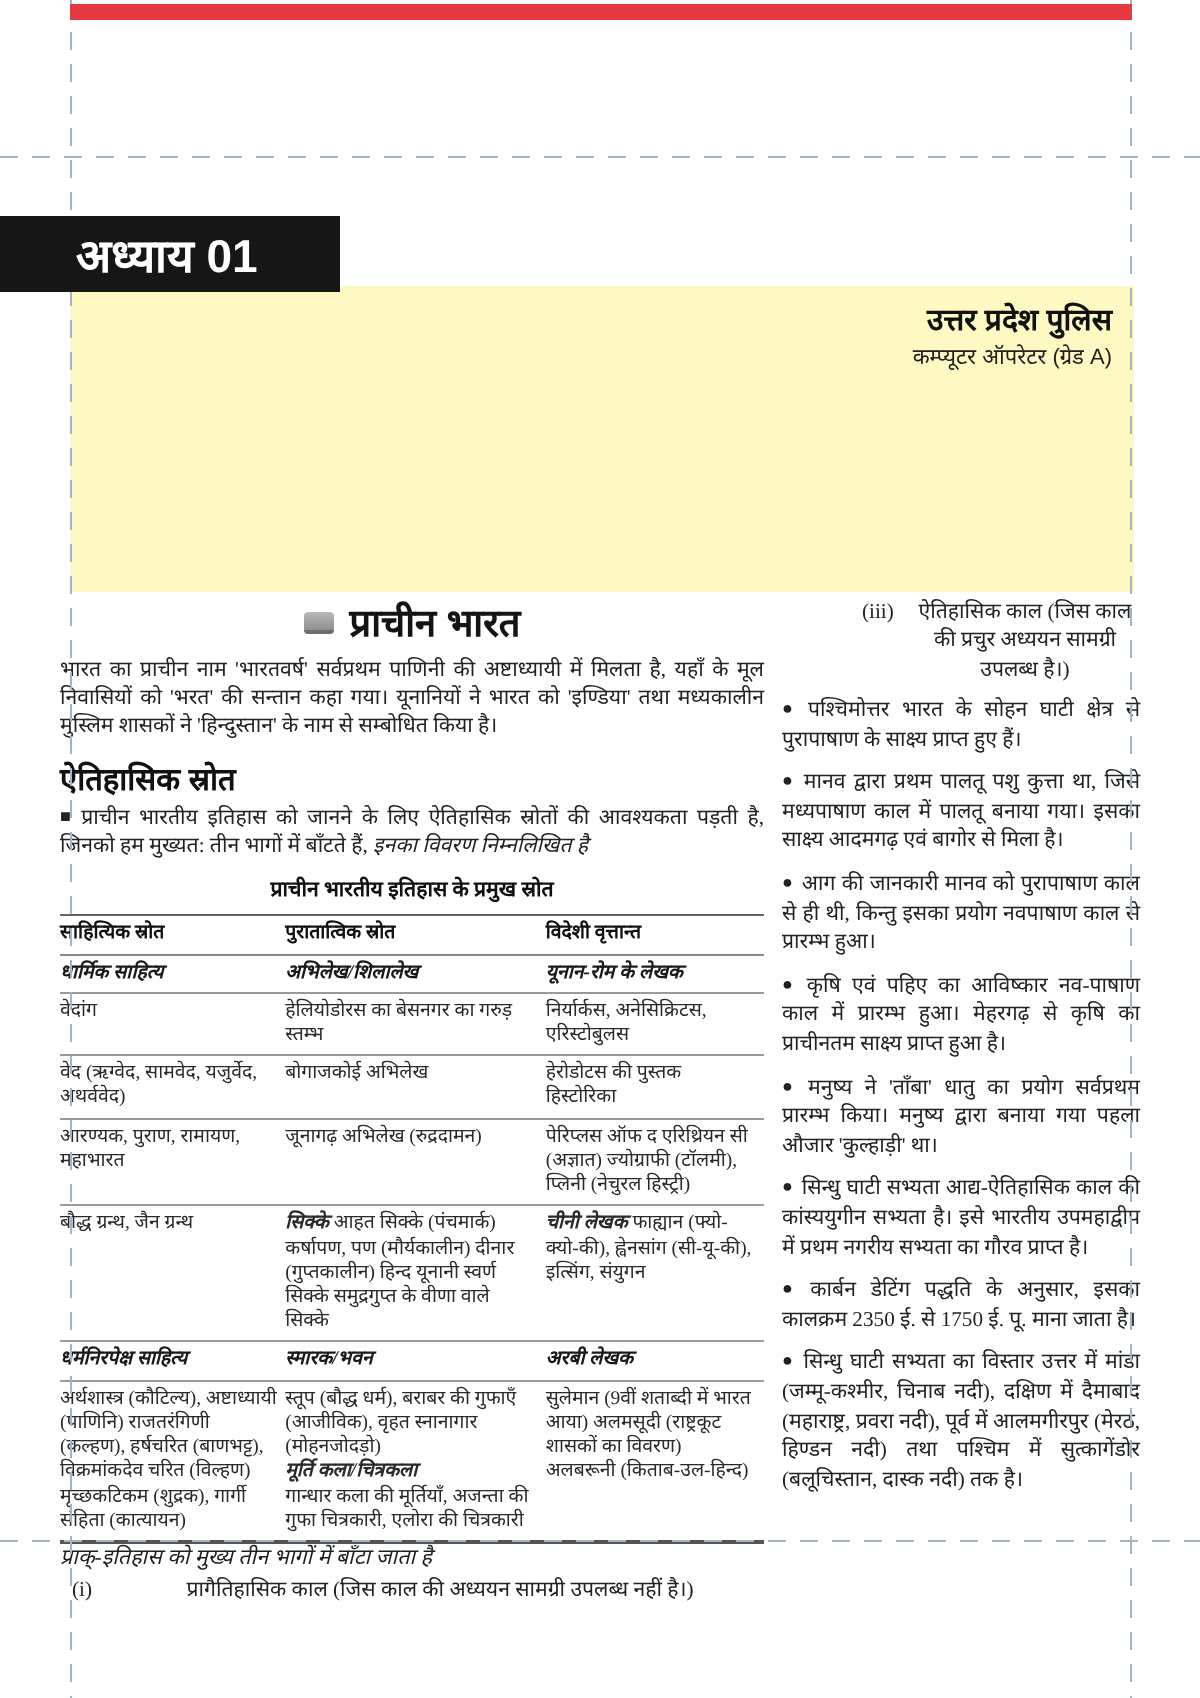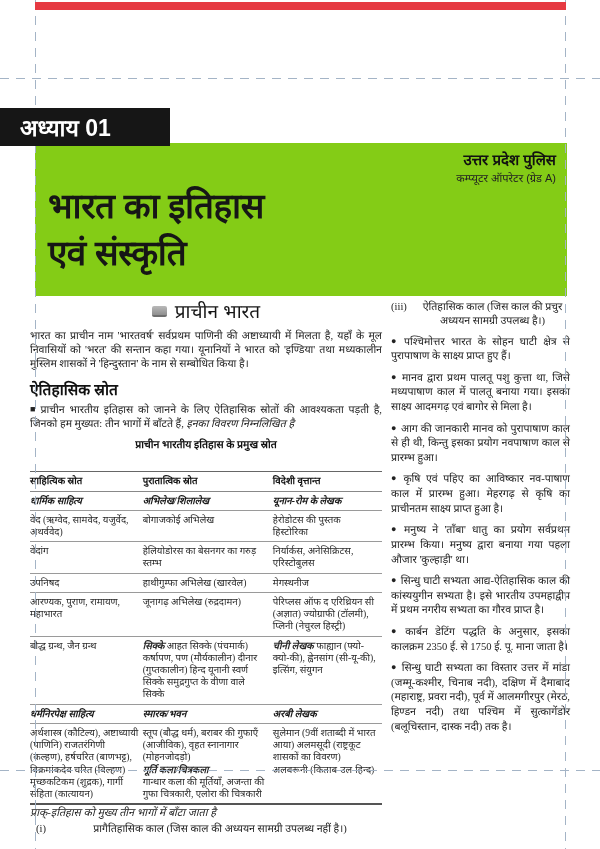--- a/index.html
+++ b/index.html
@@ -12,66 +12,66 @@
   .vline { position:absolute; top:0; bottom:0; width:1px; z-index:3;
            background:repeating-linear-gradient(to bottom,#a4b4c6 0 9px,transparent 9px 16px); }
   .vl-left { left:35px; } .vl-right { left:565px; }
   .hline { position:absolute; left:0; right:0; height:1px; z-index:3;
            background:repeating-linear-gradient(to right,#a4b4c6 0 9px,transparent 9px 16px); }
   .hl-top { top:78px; } .hl-bottom { top:770px; }
 
   .red-bar { position:absolute; left:35px; top:2px; width:531px; height:8px; z-index:4; }
 
   .chapter-badge { position:absolute; left:0; top:108px; width:170px; height:38px;
-                   z-index:6; display:flex; align-items:center; padding-left:20px;
+                   z-index:6; display:flex; align-items:center; padding-left:38px;
                    font-family:"Liberation Sans", sans-serif; font-weight:bold;
                    font-size:23px; color:#fff; }
   .gray-header { position:absolute; left:35px; top:143px; width:532px; height:153px; z-index:2; }
   .exam-block { position:absolute; top:6px; right:11px; text-align:right;
                 font-family:"Liberation Sans", sans-serif; }
   .exam-title { font-weight:bold; font-size:15px; color:#111; }
   .exam-sub { font-size:11px; color:#222; margin-top:1px;margin-left:37px; }
   .main-title { position:absolute; left:13px; top:40px;
                 font-family:"Liberation Sans", sans-serif; font-weight:bold;
                 font-size:35px; line-height:1.33; color:#161616; letter-spacing:-0.5px; }
 
   .content { position:absolute; left:30px; top:298px; width:540px; z-index:2;
              display:flex; gap:9px; }
   .col-left { width:352px; }
   .col-right { width:179px; }
 
   .sec-head { display:flex; align-items:center; justify-content:center; gap:8px;
-              font-family:"Liberation Sans", sans-serif; font-weight:normal;
+              font-family:"Liberation Sans", sans-serif; font-weight:bold;
               font-size:19px; color:#141414; margin-bottom:5px; }
   .sq-icon { display:inline-block; width:15px; height:11px; border-radius:2px;
              background:linear-gradient(#b9b9b9,#8f8f8f); border-bottom:2px solid #6e6e6e; }
 
   p.body-text { font-size:10.6px; line-height:1.33; text-align:justify; color:#222; }
   h3.subhead { font-family:"Liberation Sans", sans-serif; font-weight:bold;
                font-size:15.5px; color:#111; margin:7px 0 3px; }
   .blt { font-size:9px; position:relative; top:-1px; padding-right:3px; }
 
-  .tbl-title { text-align:center; font-weight:bold; font-size:10.6px; margin:6px 0 20px; color:#111; }
+  .tbl-title { text-align:center; font-weight:bold; font-size:10.6px; margin:6px 0 6px; color:#111; }
   table.src { width:100%; border-collapse:collapse; table-layout:fixed;
               border-bottom:2px solid #555; }
   table.src col.c1 { width:32%; } table.src col.c2 { width:37%; } table.src col.c3 { width:31%; }
   table.src tr { border-top:1px solid #9a9a9a; }
   table.src tr.head { border-top:1.5px solid #666; border-bottom:1.5px solid #888; }
   table.src td { font-size:9.7px; line-height:1.26; vertical-align:top;
                  padding:3px 4px 3px 0; color:#2a2a2a; text-align:left; }
   table.src tr.head td { font-weight:bold; color:#111; }
   table.src tr.sub td { font-weight:bold; font-style:italic; color:#1a1a1a; }
   table.src b { font-weight:bold;font-style:italic; }
 
   .ital { font-style:italic; font-size:10.8px; line-height:1.35; margin-bottom:2px; color:#1e1e1e; }
   .numitem { display:flex; font-size:10.6px; line-height:1.35; margin:2px 0 2px 6px; color:#222; }
   .numitem .num { flex:0 0 22px; }
   .numitem .txt { flex:1;text-align:center; }
   .col-right .numitem { margin-left:0; margin-bottom:6px; text-align:justify; }
-  .col-right .numitem .num { flex:0 0 24px; }
+  .col-right .numitem .num { flex:0 0 24px;margin-left:40px; }
 
   .rb { font-size:10.6px; line-height:1.38; text-align:justify; margin-bottom:7px;
         color:#222; }
   .rb .blt { padding-right:4px; }
 </style>
 </head>
 <body>
 
 <div class="page">
 
@@ -79,28 +79,24 @@
 
   <div class="vline vl-left"></div>
   <div class="vline vl-right"></div>
   <div class="hline hl-top"></div>
   <div class="hline hl-bottom"></div>
 
   <div class="chapter-badge" style="background: rgb(22, 22, 22);">
     <span>अध्याय 01</span>
   </div>
 
-  <div class="gray-header" style="background: #84cc16;">
+  <div class="gray-header" style="background: #fef9c3;">
     <div class="exam-block">
       <div class="exam-title">उत्तर प्रदेश पुलिस</div>
       <div class="exam-sub">कम्प्यूटर ऑपरेटर (ग्रेड A)</div>
-    </div>
-    <div class="main-title">
-      <div>भारत का इतिहास</div>
-      <div>एवं संस्कृति</div>
     </div>
   </div>
 
   <div class="content">
 
     <div class="col-left">
       <div class="sec-head">
         <span class="sq-icon"></span>
         <span>प्राचीन भारत</span>
       </div>
@@ -119,33 +115,28 @@
               <td><span>साहित्यिक स्रोत</span></td>
               <td><span>पुरातात्विक स्रोत</span></td>
               <td><span>विदेशी वृत्तान्त</span></td>
             </tr>
             <tr class="sub">
               <td><span>धार्मिक साहित्य</span></td>
               <td><span>अभिलेख/शिलालेख</span></td>
               <td><span>यूनान-रोम के लेखक</span></td>
             </tr>
             <tr class="normal">
-              <td><span>वेद (ऋग्वेद, सामवेद, यजुर्वेद, अथर्ववेद)</span></td>
-              <td><span>बोगाजकोई अभिलेख</span></td>
-              <td><span>हेरोडोटस की पुस्तक हिस्टोरिका</span></td>
-            </tr>
-            <tr class="normal">
               <td><span>वेदांग</span></td>
               <td><span>हेलियोडोरस का बेसनगर का गरुड़ स्तम्भ</span></td>
               <td><span>निर्यार्कस, अनेसिक्रिटस, एरिस्टोबुलस</span></td>
             </tr>
             <tr class="normal">
-              <td><span>उपनिषद</span></td>
-              <td><span>हाथीगुम्फा अभिलेख (खारवेल)</span></td>
-              <td><span>मेगस्थनीज</span></td>
+              <td><span>वेद (ऋग्वेद, सामवेद, यजुर्वेद, अथर्ववेद)</span></td>
+              <td><span>बोगाजकोई अभिलेख</span></td>
+              <td><span>हेरोडोटस की पुस्तक हिस्टोरिका</span></td>
             </tr>
             <tr class="normal">
               <td><span>आरण्यक, पुराण, रामायण, महाभारत</span></td>
               <td><span>जूनागढ़ अभिलेख (रुद्रदामन)</span></td>
               <td><span>पेरिप्लस ऑफ द एरिथ्रियन सी (अज्ञात) ज्योग्राफी (टॉलमी), प्लिनी (नेचुरल हिस्ट्री)</span></td>
             </tr>
             <tr class="normal">
               <td><span>बौद्ध ग्रन्थ, जैन ग्रन्थ</span></td>
               <td><b>सिक्के </b><span>आहत सिक्के (पंचमार्क) कर्षापण, पण (मौर्यकालीन) दीनार (गुप्तकालीन) हिन्द यूनानी स्वर्ण सिक्के समुद्रगुप्त के वीणा वाले सिक्के</span></td>
               <td><b>चीनी लेखक </b><span>फाह्यान (फ्यो-क्यो-की), ह्वेनसांग (सी-यू-की), इत्सिंग, संयुगन</span></td>

